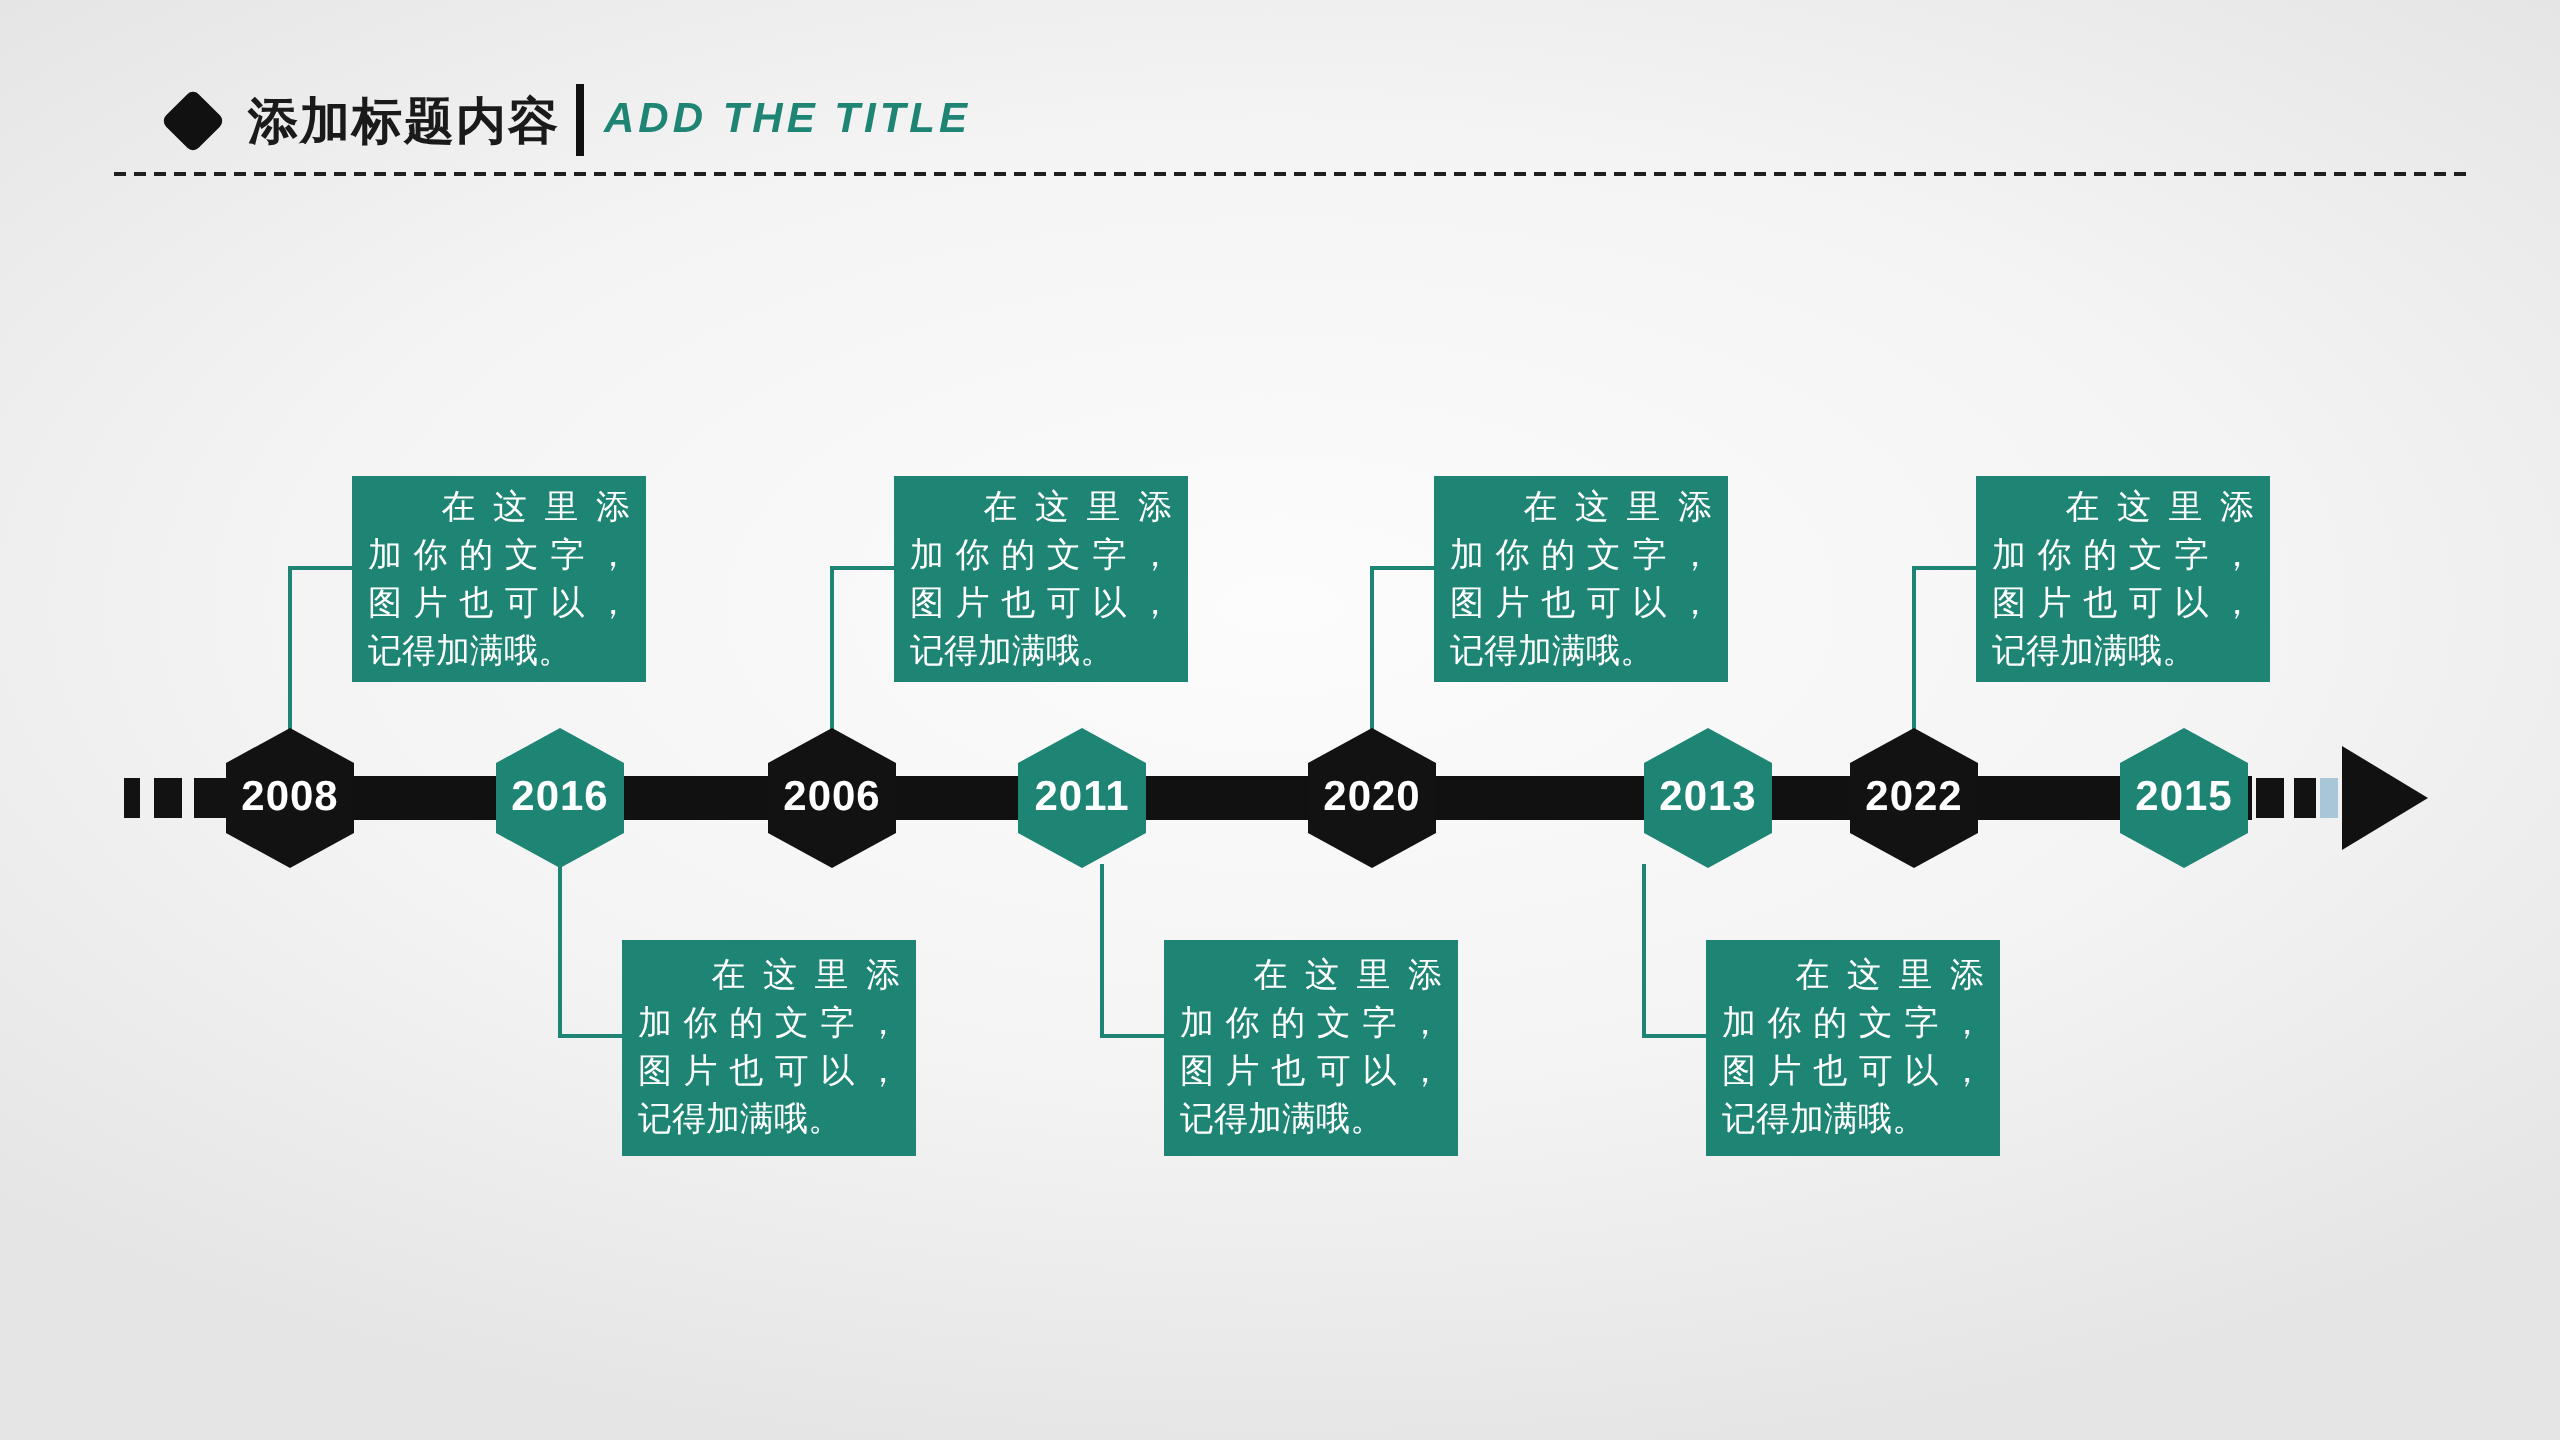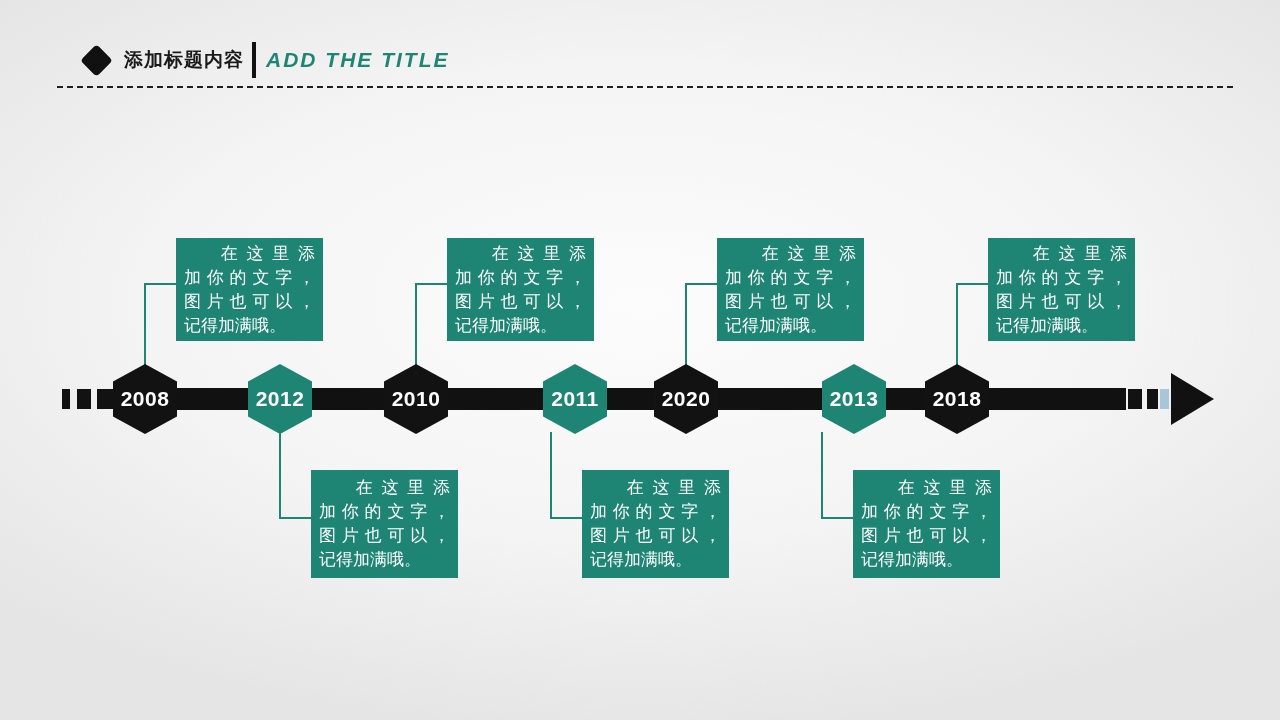--- a/index.html
+++ b/index.html
@@ -4,21 +4,21 @@
 <style>
   html,body{margin:0;padding:0;}
   body{font-family:"Liberation Sans",sans-serif;background:#d9d9d9;}
   #slide{
     position:relative;width:1280px;height:720px;overflow:hidden;
     background:radial-gradient(ellipse 70% 60% at 50% 42%, #fcfcfc 0%, #f4f4f4 55%, #e5e5e5 100%);
   }
   
   .header{position:absolute;left:83px;top:42px;display:flex;align-items:center;}
   .diamond{width:23px;height:23px;background:#111;border-radius:4px;transform:rotate(45deg);margin:0 16px 0 2px;flex:0 0 auto;}
-  .title-zh{font-size:19px;font-weight:bold;color:#1a1a1a;letter-spacing:1px;white-space:nowrap;text-align:center;}
+  .title-zh{font-size:25px;font-weight:bold;color:#1a1a1a;letter-spacing:1px;white-space:nowrap;text-align:center;}
   .divider{width:4px;height:36px;background:#111;margin:0 10px 0 8px;flex:0 0 auto;}
   .title-en{font-size:21px;font-weight:bold;letter-spacing:2px;white-space:nowrap;}
   .dashed-rule{position:absolute;left:57px;top:86px;width:1176px;border-top:2px dashed #1f1f1f;}
   
   #timeline{position:absolute;left:0;top:0;width:1280px;height:720px;}
   .bar{position:absolute;left:116px;top:388px;width:1010px;height:22px;background:#111;}
   .dash{position:absolute;top:389px;height:20px;background:#111;}
   .hex{position:absolute;width:64px;height:70px;top:364px;display:flex;align-items:center;justify-content:center;
        clip-path:polygon(50% 0%,100% 25%,100% 75%,50% 100%,0% 75%,0% 25%);}
   .hex span{color:#fff;font-size:21px;font-weight:bold;letter-spacing:.5px;}
@@ -105,21 +105,21 @@
           <span>图</span>
           <span>片</span>
           <span>也</span>
           <span>可</span>
           <span>以</span>
           <span>，</span>
         </div>
         <div class="callout-line">记得加满哦。</div>
       </div>
       <div class="hex" style="left: 248px; background: rgb(30, 133, 116);">
-        <span>2012</span>
+        <span>2016</span>
       </div>
       <div class="conn" style="left: 415px; width: 2px; background: rgb(30, 133, 116); top: 283px; height: 83px;"></div>
       <div class="conn" style="left: 415px; top: 283px; width: 33px; height: 2px; background: rgb(30, 133, 116);"></div>
       <div class="callout" style="left: 447px; top: 238px; height: 103px; background: rgb(30, 133, 116);">
         <div class="callout-line justify">
           <span class="indent-spacer"></span>
           <span>在</span>
           <span>这</span>
           <span>里</span>
           <span>添</span>
@@ -136,21 +136,21 @@
           <span>图</span>
           <span>片</span>
           <span>也</span>
           <span>可</span>
           <span>以</span>
           <span>，</span>
         </div>
         <div class="callout-line">记得加满哦。</div>
       </div>
       <div class="hex" style="left: 384px; background: rgb(18, 18, 18);">
-        <span>2010</span>
+        <span>2006</span>
       </div>
       <div class="conn" style="left: 550px; width: 2px; background: rgb(30, 133, 116); top: 432px; height: 87px;"></div>
       <div class="conn" style="left: 550px; top: 517px; width: 33px; height: 2px; background: rgb(30, 133, 116);"></div>
       <div class="callout" style="left: 582px; top: 470px; height: 108px; background: rgb(30, 133, 116);">
         <div class="callout-line justify">
           <span class="indent-spacer"></span>
           <span>在</span>
           <span>这</span>
           <span>里</span>
           <span>添</span>
@@ -166,21 +166,21 @@
         <div class="callout-line justify">
           <span>图</span>
           <span>片</span>
           <span>也</span>
           <span>可</span>
           <span>以</span>
           <span>，</span>
         </div>
         <div class="callout-line">记得加满哦。</div>
       </div>
-      <div class="hex" style="left: 543px; background: rgb(30, 133, 116); justify-content: center;">
+      <div class="hex" style="left: 509px; background: rgb(30, 133, 116); justify-content: center;">
         <span>2011</span>
       </div>
       <div class="conn" style="left: 685px; width: 2px; background: rgb(30, 133, 116); top: 283px; height: 83px;"></div>
       <div class="conn" style="left: 685px; top: 283px; width: 33px; height: 2px; background: rgb(30, 133, 116);"></div>
       <div class="callout" style="left: 717px; top: 238px; height: 103px; background: rgb(30, 133, 116);">
         <div class="callout-line justify">
           <span class="indent-spacer"></span>
           <span>在</span>
           <span>这</span>
           <span>里</span>
@@ -260,17 +260,20 @@
           <span>图</span>
           <span>片</span>
           <span>也</span>
           <span>可</span>
           <span>以</span>
           <span>，</span>
         </div>
         <div class="callout-line">记得加满哦。</div>
       </div>
       <div class="hex" style="left: 925px; background: rgb(18, 18, 18);">
-        <span>2018</span>
+        <span>2022</span>
+      </div>
+      <div class="hex" style="left: 1060px; background: rgb(30, 133, 116);">
+        <span>2015</span>
       </div>
     </div>
 
 </div>
 
 </body></html>

